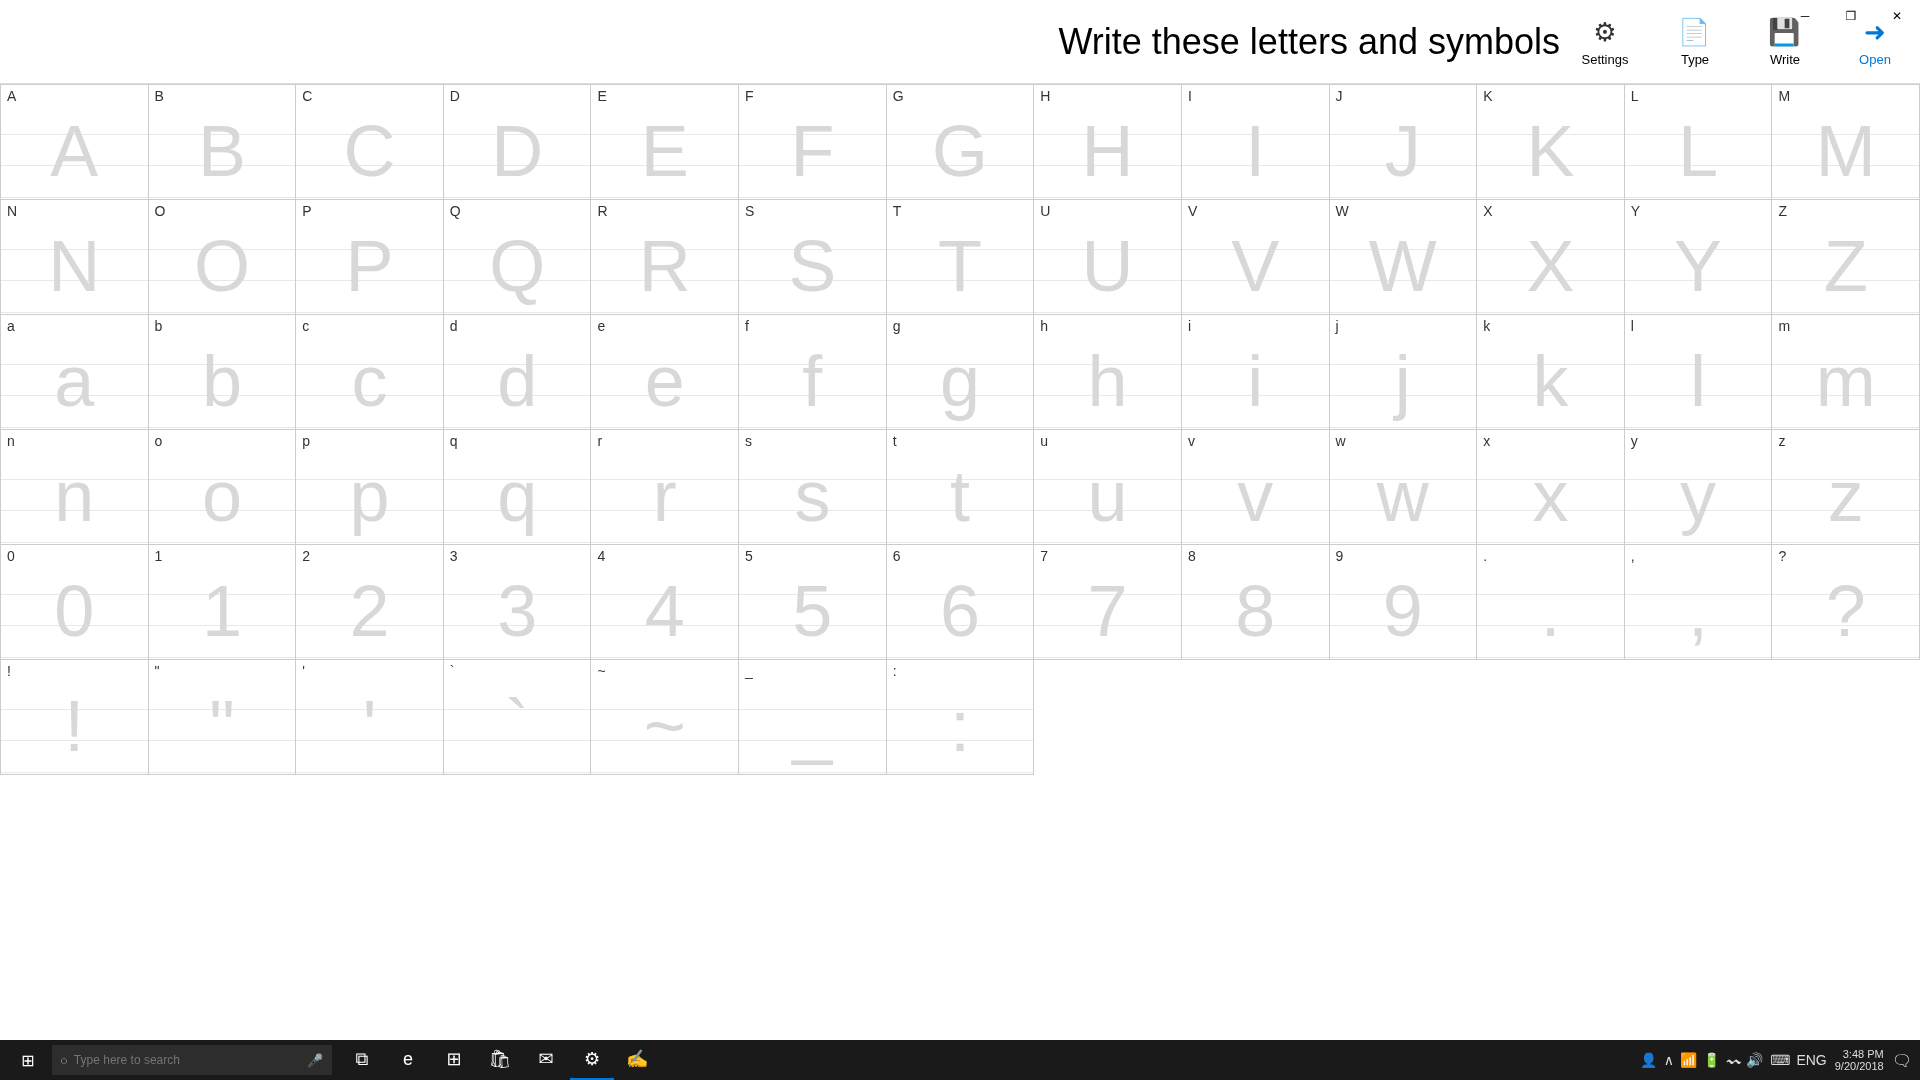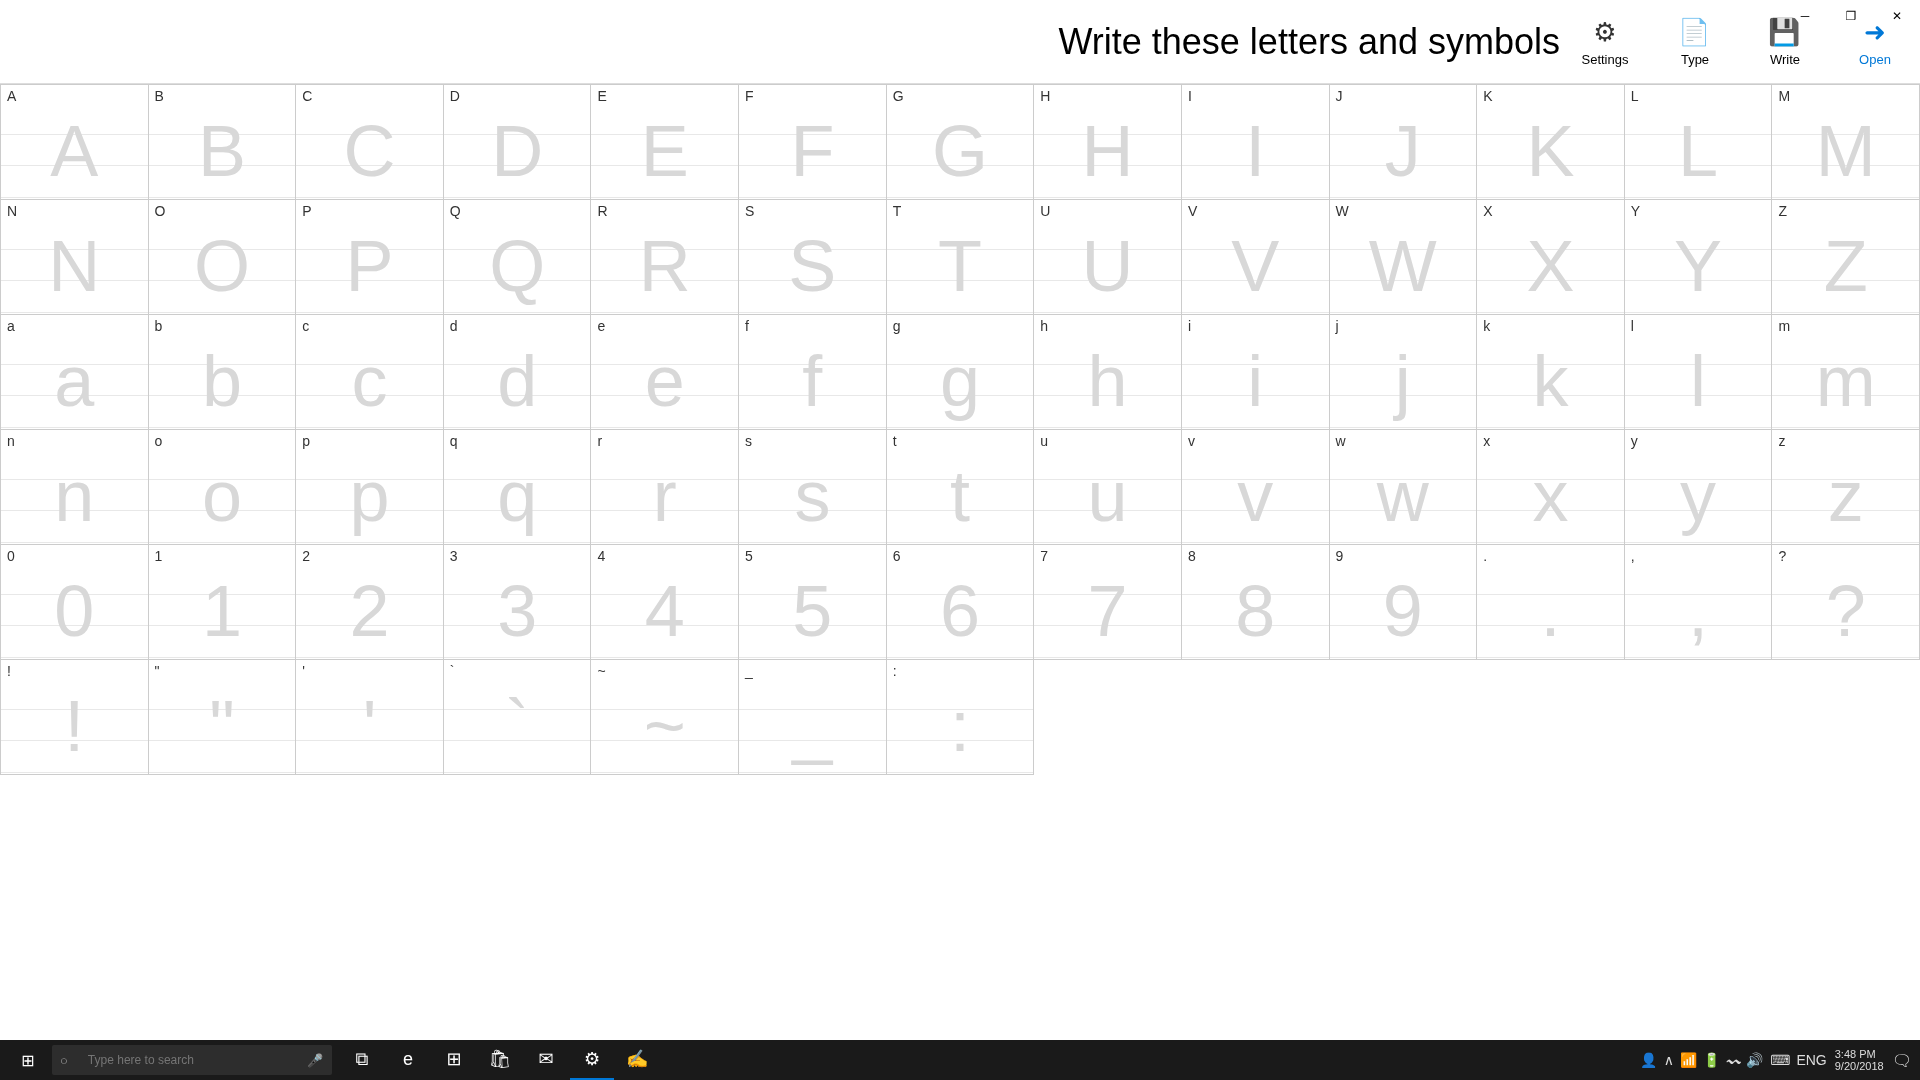--- a/index.html
+++ b/index.html
@@ -143,21 +143,20 @@
       gap: 6px;
       flex: 0 0 280px;
     }
     .taskbar-search input {
       background: transparent;
       border: none;
       color: #f9a8d4;
       font-size: 12px;
       outline: none;
       width: 180px;
-      margin-left: 14px;
     }
     .taskbar-search .search-icon { color: #aaa; font-size: 13px; }
     .taskbar-search .mic-icon { color: #aaa; font-size: 13px; margin-left: auto; }
     .taskbar-apps {
       display: flex;
       align-items: center;
       gap: 2px;
       margin-left: 4px;
     }
     .taskbar-app {
@@ -182,20 +181,21 @@
     }
     .taskbar-icons {
       display: flex;
       align-items: center;
       gap: 6px;
       font-size: 14px;
     }
     .taskbar-time {
       display: flex;
       flex-direction: column;
+      align-items: flex-end;
       font-size: 11px;
       color: #ddd;
     }
     .taskbar-notif {
       font-size: 16px;
       color: #ddd;
     }
   </style>
 </head>
 <body>

